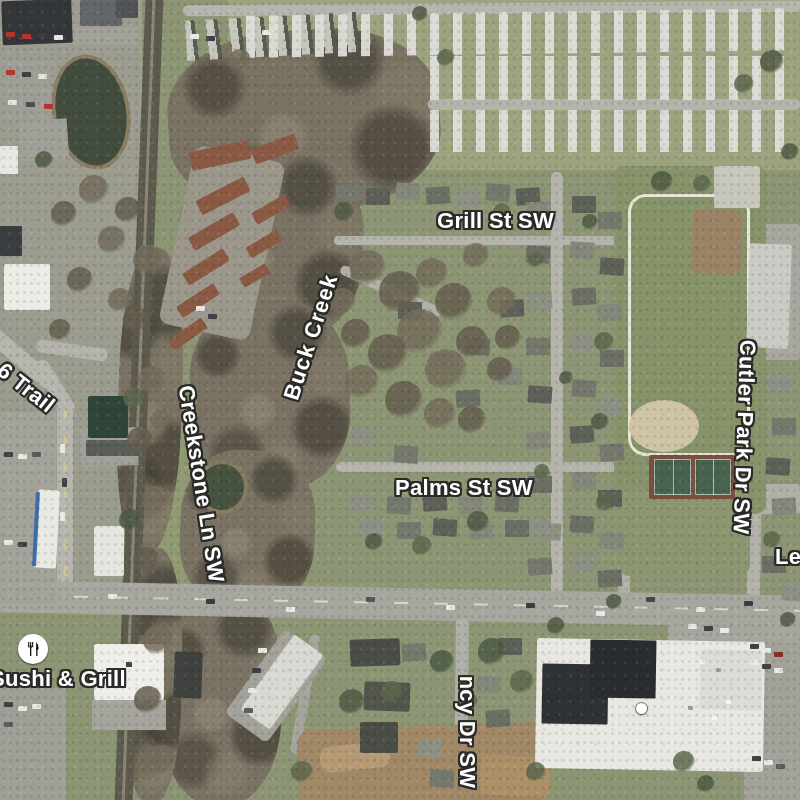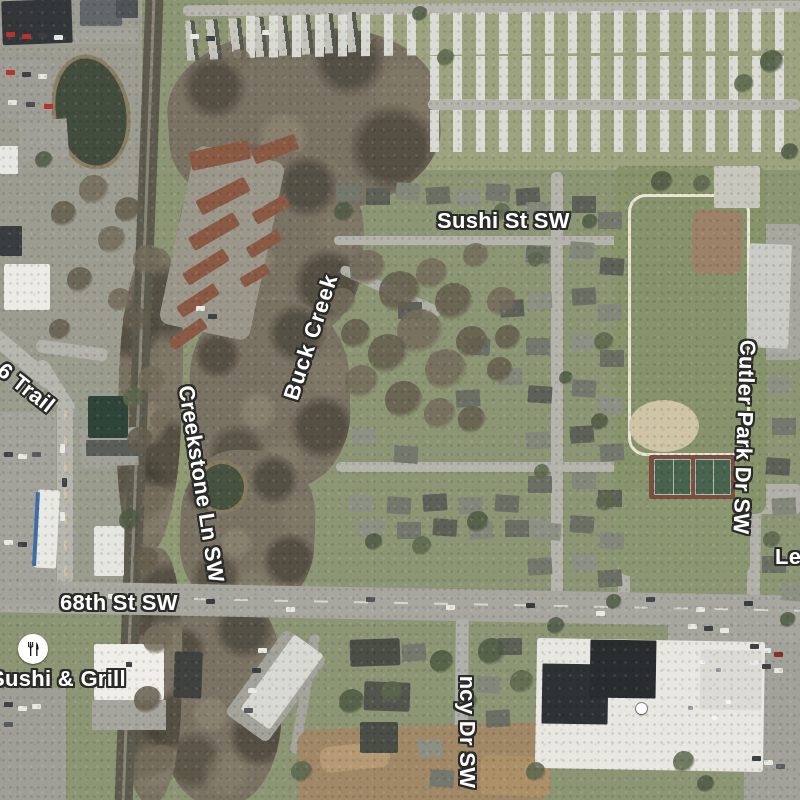--- a/index.html
+++ b/index.html
@@ -350,22 +350,22 @@
       <div style="left: 67px; top: 267px; width: 26px; height: 26px; border-radius: 50%; opacity: 0.85; background: radial-gradient(circle at 40% 35%, rgb(101, 94, 78) 0px, rgb(101, 94, 78) 55%, transparent 72%);"></div>
       <div style="left: 108px; top: 288px; width: 24px; height: 24px; border-radius: 50%; opacity: 0.85; background: radial-gradient(circle at 40% 35%, rgb(116, 108, 91) 0px, rgb(116, 108, 91) 55%, transparent 72%);"></div>
       <div style="left: 49px; top: 319px; width: 22px; height: 22px; border-radius: 50%; opacity: 0.85; background: radial-gradient(circle at 40% 35%, rgb(101, 94, 78) 0px, rgb(101, 94, 78) 55%, transparent 72%);"></div>
       <div style="left: 35px; top: 151px; width: 18px; height: 18px; border-radius: 50%; opacity: 0.85; background: radial-gradient(circle at 40% 35%, rgb(79, 90, 68) 0px, rgb(79, 90, 68) 55%, transparent 72%);"></div>
       <div style="left: 123px; top: 387px; width: 22px; height: 22px; border-radius: 50%; opacity: 0.85; background: radial-gradient(circle at 40% 35%, rgb(92, 103, 77) 0px, rgb(92, 103, 77) 55%, transparent 72%);"></div>
       <div style="left: 150px; top: 410px; width: 20px; height: 20px; border-radius: 50%; opacity: 0.85; background: radial-gradient(circle at 40% 35%, rgb(116, 108, 91) 0px, rgb(116, 108, 91) 55%, transparent 72%);"></div>
       <div style="left: 119px; top: 509px; width: 22px; height: 22px; border-radius: 50%; opacity: 0.85; background: radial-gradient(circle at 40% 35%, rgb(79, 90, 68) 0px, rgb(79, 90, 68) 55%, transparent 72%);"></div>
     </div>
   <div class="noise"></div>
 
-  <div class="lbl" style="left:437px;top:210px;">Sushi St SW</div>
-  <div class="lbl" style="left:60px;top:592px;">68th St SW</div>
+  <div class="lbl" style="left:437px;top:210px;">Grill St SW</div>
+  <div class="lbl" style="left:395px;top:477px;">Palms St SW</div>
   <div class="lbl rot" style="left:201px;top:484px;transform:translate(-50%,-50%) rotate(81deg);">Creekstone Ln SW</div>
   <div class="lbl rot" style="left:744px;top:437px;transform:translate(-50%,-50%) rotate(92deg);">Cutler Park Dr SW</div>
   <div class="lbl rot" style="left:26px;top:388px;transform:translate(-50%,-50%) rotate(38deg);">6 Trail</div>
   <div class="lbl rot" style="left:467px;top:732px;transform:translate(-50%,-50%) rotate(90deg);">ncy Dr SW</div>
   <div class="lbl" style="left:775px;top:546px;">Le</div>
   <div class="lbl rot" style="left:311px;top:337px;transform:translate(-50%,-50%) rotate(-72deg);letter-spacing:1px;">Buck Creek</div>
 
   <div class="poi-circle" style="left:18px;top:634px;">
     <svg width="16" height="16" viewBox="0 0 16 16">
       <g fill="#111">

